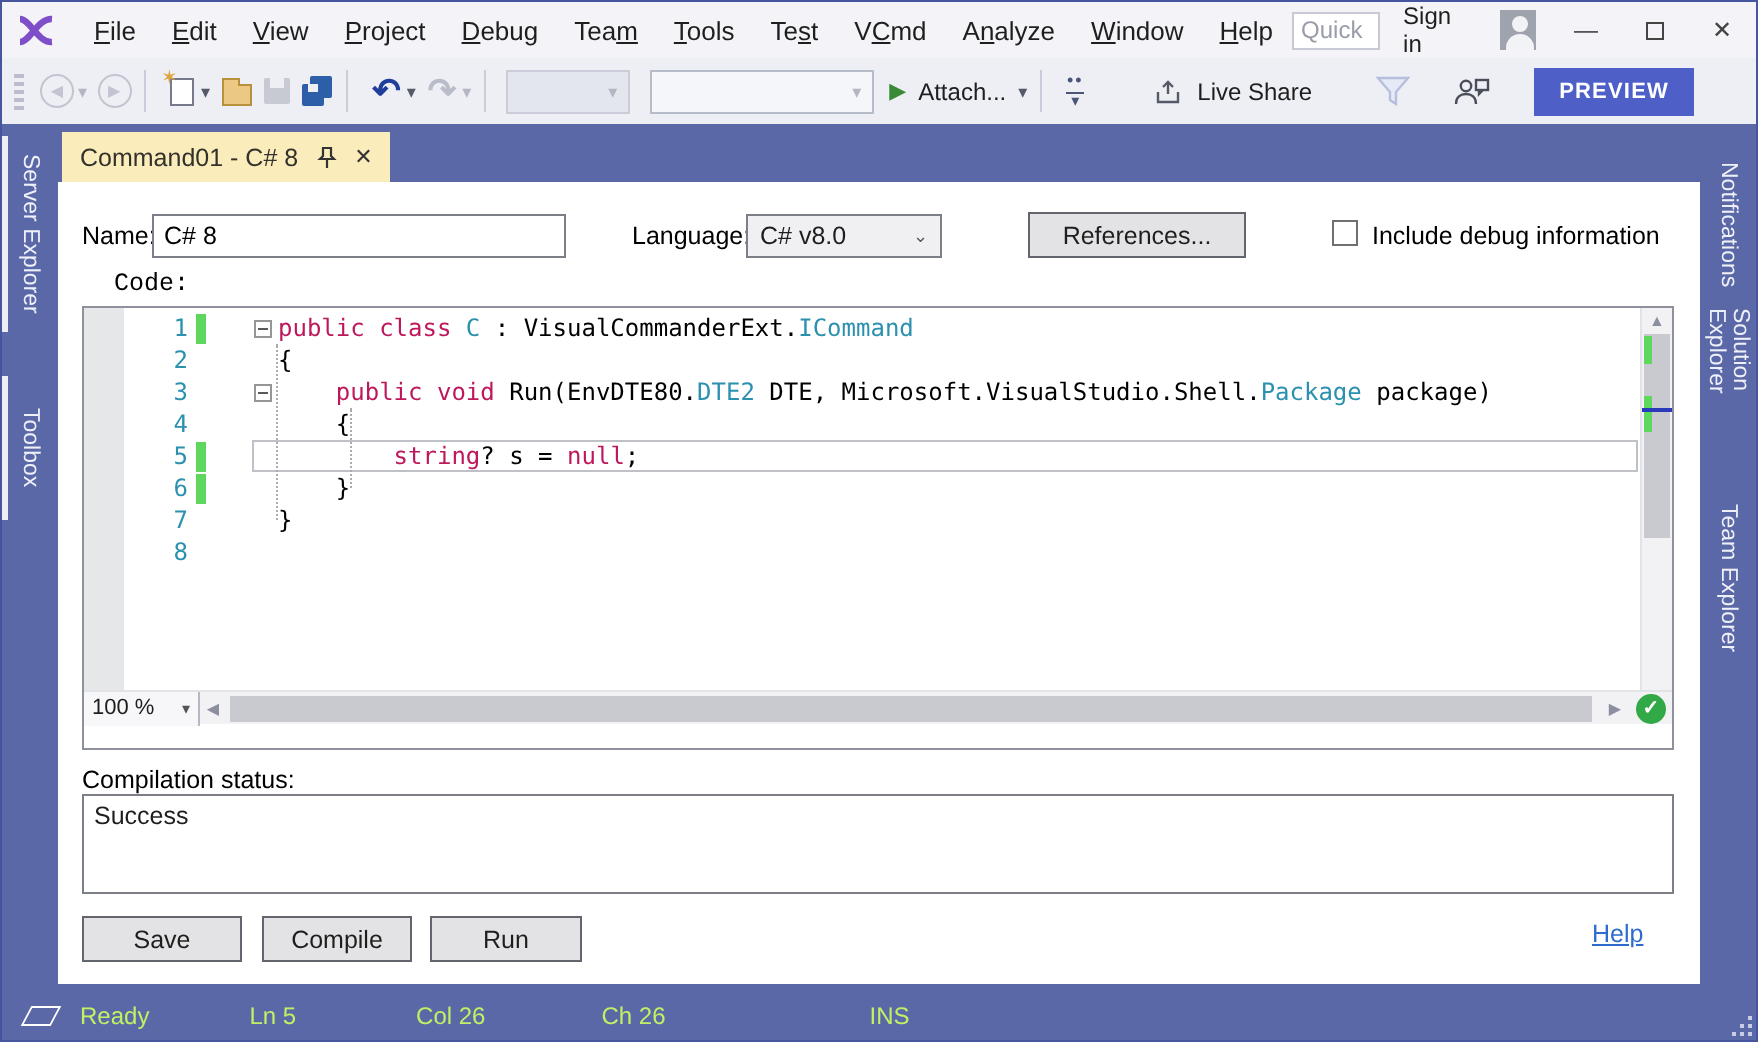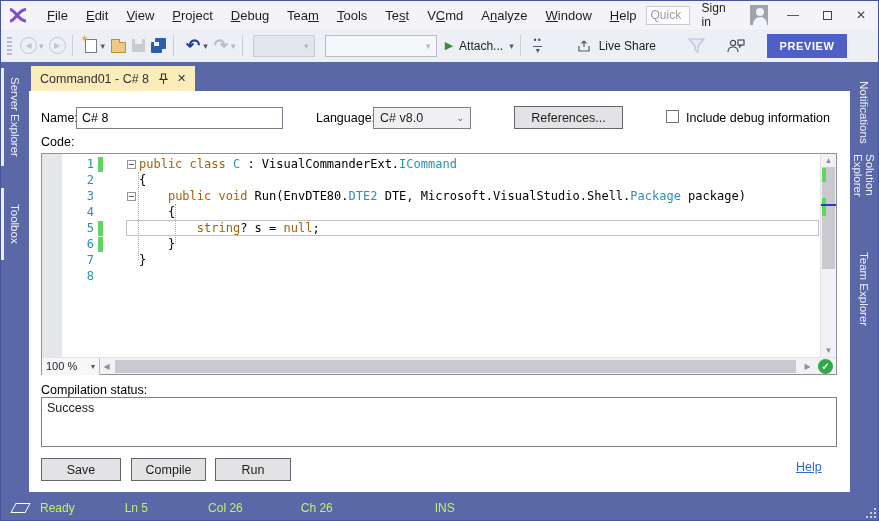--- a/index.html
+++ b/index.html
@@ -95,34 +95,34 @@
   .ln-bp { width:20px; flex:0 0 auto; }
   .ln-num { width:36px; flex:0 0 auto; text-align:right; padding-right:4px; color:#2B91AF;
             font:12px "DejaVu Sans Mono", monospace; }
   .ln-change { width:5px; height:15px; flex:0 0 auto; }
   .ln-change.on { background:#5FD75F; }
   .ln-sel { width:21px; flex:0 0 auto; }
   .ln-fold { width:15px; flex:0 0 auto; display:flex; align-items:center; justify-content:center; }
   .fold-box { width:9px; height:9px; border:1px solid #969696; background:#FFF; position:relative; }
   .fold-box::after { content:""; position:absolute; left:1px; right:1px; top:3px; border-top:1px solid #5A5A5A; }
   .ln-text { white-space:pre; font:12px/16px "DejaVu Sans Mono", monospace; color:#000; }
-  .c-kw { color:#a16207; } .c-type { color:#2B91AF; } .c-plain { color:#000; }
+  .c-kw { color:#be185d; } .c-type { color:#2B91AF; } .c-plain { color:#000; }
   .ed-line.current::after { content:""; position:absolute; left:84px; right:1px; top:0; bottom:0;
                             border:1px solid #BFC1C7; pointer-events:none; }
   .guide { position:absolute; border-left:1px dotted #ABABAB; width:0; }
   .guide.outer { left:96px; top:18px; height:88px; }
   .guide.inner { left:133px; top:50px; height:40px; }
   .vscroll { position:absolute; right:0; top:0; bottom:17px; width:16px; background:#F2F2F4; border-left:1px solid #E2E3E8; }
   .vscroll .arr { position:absolute; left:0; right:0; text-align:center; font-size:8px; color:#8C8FA0; }
   .vscroll .arr.up { top:2px; } .vscroll .arr.dn { bottom:2px; }
   .vthumb { position:absolute; left:1px; right:1px; top:13px; height:102px; background:#C9CACF; }
   .vmark { position:absolute; left:1px; width:4px; background:#5FD75F; }
   .vmark.m1 { top:14px; height:14px; } .vmark.m2 { top:44px; height:18px; }
   .vcaretline { position:absolute; left:0; right:0; top:50px; height:2px; background:#2B3ABB; }
-  .hscrollrow { position:absolute; left:0; right:0; bottom:0; height:17px; background:#F2F2F4;
+  .hscrollrow { position:absolute; left:0; right:0; bottom:12px; height:17px; background:#F2F2F4;
                 border-top:1px solid #E2E3E8; display:flex; align-items:center; }
   .zoomcombo { width:58px; height:17px; background:#F7F7F9; border-right:1px solid #B6B9C4;
                display:flex; align-items:center; font-size:11px; padding:0 4px; flex:0 0 auto; }
   .zoomcombo .cc { margin-left:auto; font-size:8px; color:#555; }
   .harr { width:13px; text-align:center; font-size:8px; color:#8C8FA0; flex:0 0 auto; }
   .htrack { flex:1; height:15px; position:relative; margin:0 1px; }
   .hthumb { position:absolute; left:1px; right:4px; top:1px; bottom:1px; background:#C9CACF; }
   .okcircle { width:15px; height:15px; border-radius:50%; background:#30A946; color:#FFF; font-size:10px;
               font-weight:bold; display:flex; align-items:center; justify-content:center; margin:0 3px 0 4px; flex:0 0 auto; }
   
@@ -272,21 +272,21 @@
         <input class="name-input" value="C# 8" style="">
         <span class="lbl" style="left:287px; top:20px;">Language:</span>
         <div class="lang-combo">
           <span>C# v8.0</span>
           <span class="cc">⌄</span>
         </div>
         <div class="refs-btn">References...</div>
         <div class="cb"></div>
         <span class="lbl" style="left:657px; top:20px;">Include debug information</span>
 
-        <span class="lbl" style="left:12px; top:44px;">Code:</span>
+        <span class="lbl" style="left:28px; top:44px;font-family:Liberation Mono, monospace;">Code:</span>
 
         <div class="editor">
           <div class="ed-bp-col"></div>
           <div class="ed-lines" id="code-lines">
               <div class="ed-line">
                 <span class="ln-bp"></span>
                 <span class="ln-num">1</span>
                 <span class="ln-change on"></span>
                 <span class="ln-sel"></span>
                 <span class="ln-fold">

